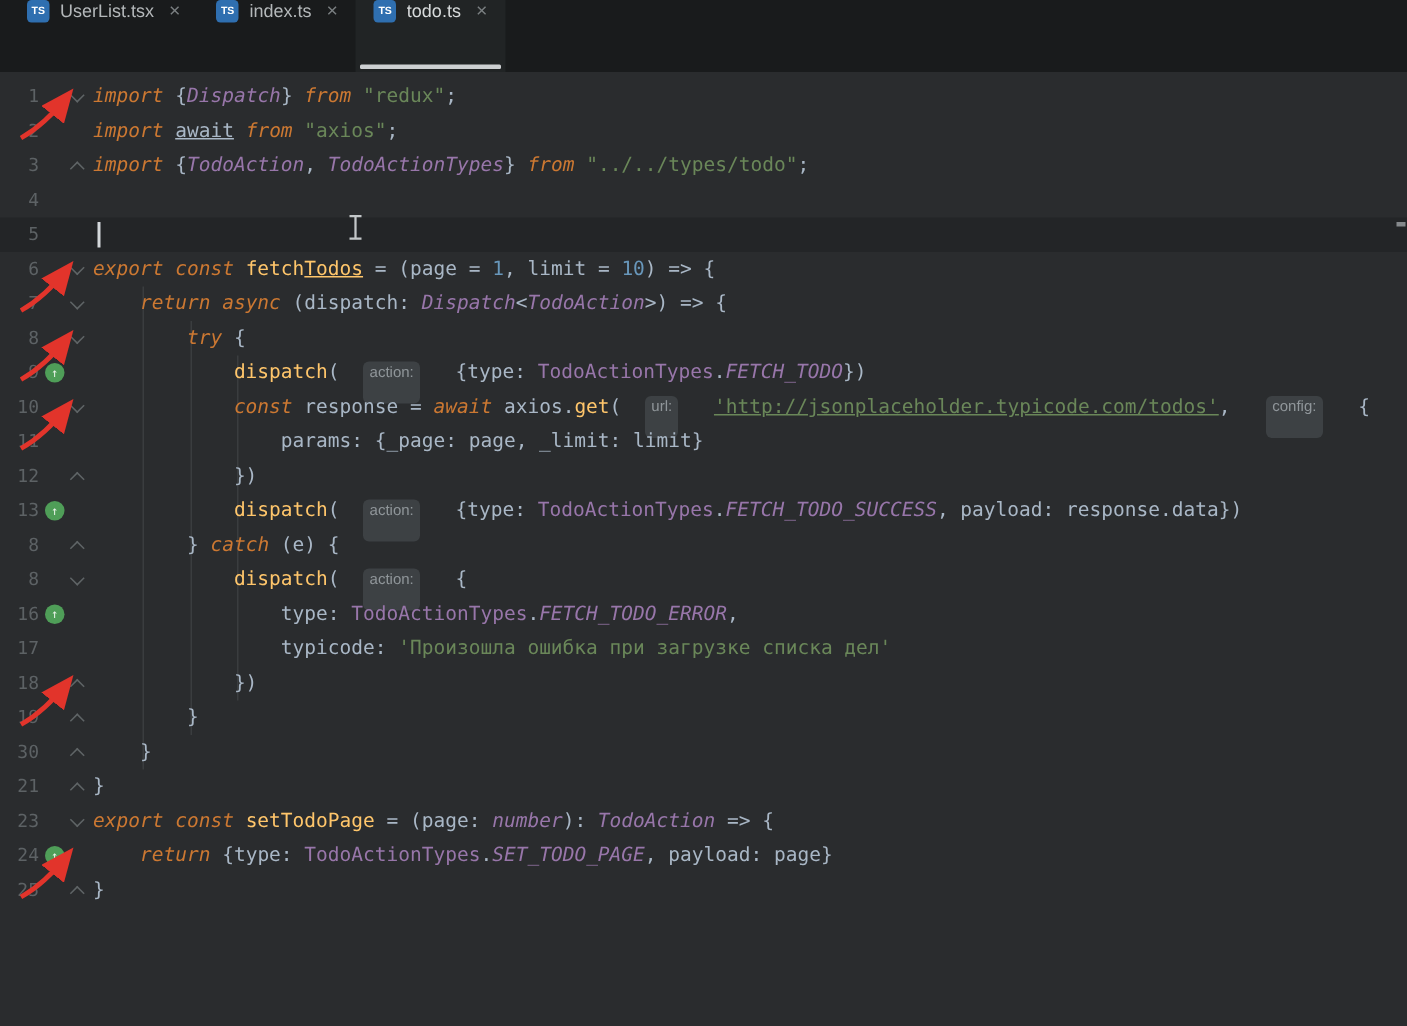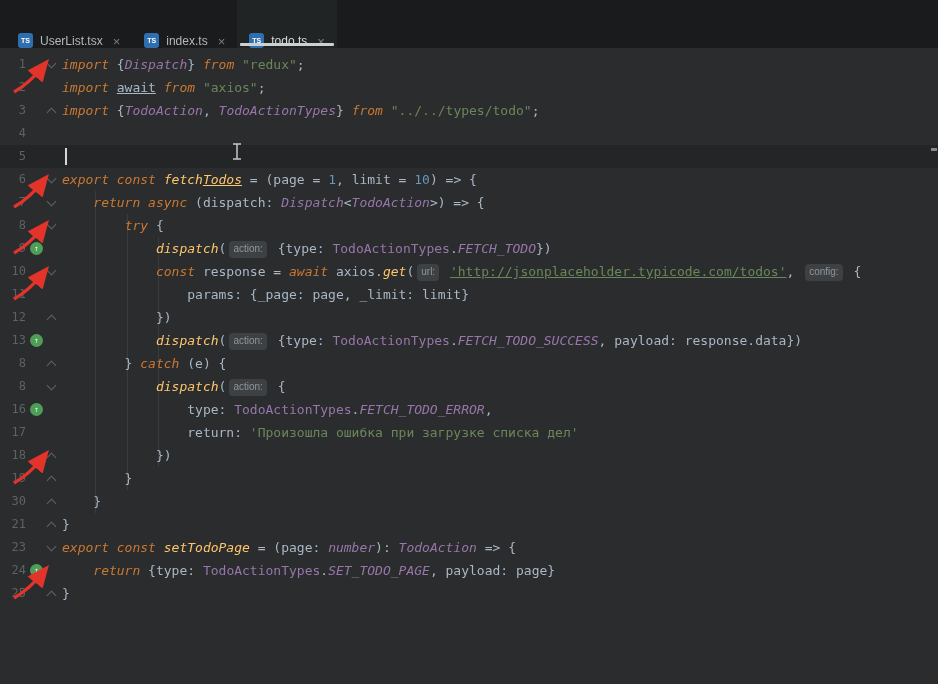--- a/index.html
+++ b/index.html
@@ -1,20 +1,20 @@
 <!DOCTYPE html>
 <html style="--editorBg: #2a2c2e; --tabbarBg: #191b1c; --activeTabBg: #212425; --text: #a9b7c6; --keyword: #cc7832; --string: #6a8759; --number: #6897bb; --function: #ffc66b; --type: #9876aa; --lineNumber: #5d6265; --hintBg: #3d4144; --hintText: #90969a; --caretLineBg: #232527; --accentUnderline: #cdd0d2; --arrowRed: #e2342b; --gutterGreen: #4f9e58; --tsIconBg: #2f6fb0; --guide: #3a3d3f; --caretColor: #d4d8db; --foldIcon: #5f6466;"><head>
 <meta charset="utf-8">
 <style>
   *{margin:0;padding:0;box-sizing:border-box}
   html,body{width:938px;height:684px;overflow:hidden;background:#2a2c2e}
   .window{position:relative;width:938px;height:684px;font-family:"DejaVu Sans Mono",monospace;background:var(--editorBg)}
   
   .tabbar{position:absolute;top:0;left:0;right:0;height:48px;background:var(--tabbarBg);display:flex;align-items:stretch;padding-left:6px;z-index:4}
-  .tab{position:relative;display:flex;align-items:flex-end;gap:7px;padding:0 12px;font-family:"Liberation Sans",sans-serif;font-size:12px;color:#b4b8ba;cursor:pointer}
+  .tab{position:relative;display:flex;align-items:flex-start;gap:7px;padding:0 12px;font-family:"Liberation Sans",sans-serif;font-size:12px;color:#b4b8ba;cursor:pointer}
   .tab.active{background:var(--activeTabBg);color:#d8dbdc}
   .tab.active::after{content:"";position:absolute;left:3px;right:3px;bottom:2px;height:3px;background:var(--accentUnderline);border-radius:1px}
   .fileicon{width:15px;height:15px;background:var(--tsIconBg);color:#fff;font-size:7px;font-weight:bold;display:flex;align-items:center;justify-content:center;border-radius:3px;font-family:"Liberation Sans",sans-serif;flex:0 0 auto}
   .tabclose{color:#7a7f81;font-size:13px;margin-left:3px;line-height:1}
   
   .editor{position:absolute;top:48px;left:0;right:0;bottom:0;background:var(--editorBg);overflow:hidden}
   .caretline{position:absolute;left:0;right:0;top:97px;height:23px;background:var(--caretLineBg);z-index:0}
   .guide{position:absolute;width:1px;background:var(--guide);z-index:0}
   .lines{position:relative;padding-top:5px;z-index:1}
   .line{display:flex;height:23px;line-height:23px;white-space:pre;font-size:13px;color:var(--text)}
@@ -23,26 +23,26 @@
   .gicon{width:13px;height:13px;margin-left:4px;border-radius:50%;display:inline-flex;align-items:center;justify-content:center;font-size:8px;line-height:1;color:transparent;flex:0 0 auto}
   .gicon.green{background:var(--gutterGreen);color:#eaf3ea}
   .fold{width:12px;height:12px;margin-left:3px;position:relative;flex:0 0 auto}
   .fold.down::before{content:"";position:absolute;left:2px;top:1px;width:6px;height:6px;border-right:1.5px solid var(--foldIcon);border-bottom:1.5px solid var(--foldIcon);transform:rotate(45deg)}
   .fold.up::before{content:"";position:absolute;left:2px;top:4px;width:6px;height:6px;border-right:1.5px solid var(--foldIcon);border-bottom:1.5px solid var(--foldIcon);transform:rotate(-135deg)}
   .code{flex:1}
   .s-kw{color:var(--keyword);font-style:italic}
   .s-def{color:var(--text)}
   .s-str{color:var(--string)}
   .s-num{color:var(--number)}
-  .s-fn{color:var(--function);font-style:italic}
+  .s-fn{color:var(--function);}
   .s-type{color:var(--type);font-style:italic}
   .s-enum{color:var(--type)}
   .s-const{color:var(--type);font-style:italic}
   .u{text-decoration:underline}
-  .s-hint{display:inline-block;background:var(--hintBg);color:var(--hintText);font-size:10px;line-height:15px;height:17px;border-radius:4px;padding:0 4px;margin:0 3px;vertical-align:1px;font-family:"Liberation Sans",sans-serif;font-style:normal}
+  .s-hint{display:inline-block;background:var(--hintBg);color:var(--hintText);font-size:10px;line-height:15px;height:28px;border-radius:4px;padding:0 4px;margin:0 16px;vertical-align:1px;font-family:"Liberation Sans",sans-serif;font-style:normal}
   .caret{position:absolute;left:65px;top:100px;width:2px;height:17px;background:var(--caretColor);z-index:2}
   .ibeam{position:absolute;left:230px;top:94px;z-index:3}
   .stripemark{position:absolute;right:1px;top:100px;width:6px;height:3px;background:#85898c;z-index:3}
   .arrows{position:absolute;inset:0;z-index:6;pointer-events:none}
 </style>
 </head>
 <body>
 
 <div class="window">
 
@@ -80,21 +80,21 @@
         <div class="line"><span class="gutter"><span class="lnum">7</span><span class="gicon"></span><span class="fold down"></span></span><span class="code"><span class="s-def">    </span><span class="s-kw">return async </span><span class="s-def">(dispatch: </span><span class="s-type">Dispatch</span><span class="s-def">&lt;</span><span class="s-type">TodoAction</span><span class="s-def">&gt;) =&gt; {</span></span></div>
         <div class="line"><span class="gutter"><span class="lnum">8</span><span class="gicon"></span><span class="fold down"></span></span><span class="code"><span class="s-def">        </span><span class="s-kw">try</span><span class="s-def"> {</span></span></div>
         <div class="line"><span class="gutter"><span class="lnum">9</span><span class="gicon green">↑</span><span class="fold"></span></span><span class="code"><span class="s-def">            </span><span class="s-fn">dispatch</span><span class="s-def">(</span><span class="s-hint">action:</span><span class="s-def"> {type: </span><span class="s-enum">TodoActionTypes</span><span class="s-def">.</span><span class="s-const">FETCH_TODO</span><span class="s-def">})</span></span></div>
         <div class="line"><span class="gutter"><span class="lnum">10</span><span class="gicon"></span><span class="fold down"></span></span><span class="code"><span class="s-def">            </span><span class="s-kw">const </span><span class="s-def">response = </span><span class="s-kw">await </span><span class="s-def">axios.</span><span class="s-fn">get</span><span class="s-def">(</span><span class="s-hint">url:</span><span class="s-def"> </span><span class="s-str u">'http://jsonplaceholder.typicode.com/todos'</span><span class="s-def">, </span><span class="s-hint">config:</span><span class="s-def"> {</span></span></div>
         <div class="line"><span class="gutter"><span class="lnum">11</span><span class="gicon"></span><span class="fold"></span></span><span class="code"><span class="s-def">                params: {_page: page, _limit: limit}</span></span></div>
         <div class="line"><span class="gutter"><span class="lnum">12</span><span class="gicon"></span><span class="fold up"></span></span><span class="code"><span class="s-def">            })</span></span></div>
         <div class="line"><span class="gutter"><span class="lnum">13</span><span class="gicon green">↑</span><span class="fold"></span></span><span class="code"><span class="s-def">            </span><span class="s-fn">dispatch</span><span class="s-def">(</span><span class="s-hint">action:</span><span class="s-def"> {type: </span><span class="s-enum">TodoActionTypes</span><span class="s-def">.</span><span class="s-const">FETCH_TODO_SUCCESS</span><span class="s-def">, payload: response.data})</span></span></div>
         <div class="line"><span class="gutter"><span class="lnum">8</span><span class="gicon"></span><span class="fold up"></span></span><span class="code"><span class="s-def">        } </span><span class="s-kw">catch</span><span class="s-def"> (e) {</span></span></div>
         <div class="line"><span class="gutter"><span class="lnum">8</span><span class="gicon"></span><span class="fold down"></span></span><span class="code"><span class="s-def">            </span><span class="s-fn">dispatch</span><span class="s-def">(</span><span class="s-hint">action:</span><span class="s-def"> {</span></span></div>
         <div class="line"><span class="gutter"><span class="lnum">16</span><span class="gicon green">↑</span><span class="fold"></span></span><span class="code"><span class="s-def">                type: </span><span class="s-enum">TodoActionTypes</span><span class="s-def">.</span><span class="s-const">FETCH_TODO_ERROR</span><span class="s-def">,</span></span></div>
-        <div class="line"><span class="gutter"><span class="lnum">17</span><span class="gicon"></span><span class="fold"></span></span><span class="code"><span class="s-def">                return: </span><span class="s-str">'Произошла ошибка при загрузке списка дел'</span></span></div>
+        <div class="line"><span class="gutter"><span class="lnum">17</span><span class="gicon"></span><span class="fold"></span></span><span class="code"><span class="s-def">                typicode: </span><span class="s-str">'Произошла ошибка при загрузке списка дел'</span></span></div>
         <div class="line"><span class="gutter"><span class="lnum">18</span><span class="gicon"></span><span class="fold up"></span></span><span class="code"><span class="s-def">            })</span></span></div>
         <div class="line"><span class="gutter"><span class="lnum">19</span><span class="gicon"></span><span class="fold up"></span></span><span class="code"><span class="s-def">        }</span></span></div>
         <div class="line"><span class="gutter"><span class="lnum">30</span><span class="gicon"></span><span class="fold up"></span></span><span class="code"><span class="s-def">    }</span></span></div>
         <div class="line"><span class="gutter"><span class="lnum">21</span><span class="gicon"></span><span class="fold up"></span></span><span class="code"><span class="s-def">}</span></span></div>
         <div class="line"><span class="gutter"><span class="lnum">23</span><span class="gicon"></span><span class="fold down"></span></span><span class="code"><span class="s-kw">export const </span><span class="s-fn">setTodoPage</span><span class="s-def"> = (page: </span><span class="s-type">number</span><span class="s-def">): </span><span class="s-type">TodoAction</span><span class="s-def"> =&gt; {</span></span></div>
         <div class="line"><span class="gutter"><span class="lnum">24</span><span class="gicon green">↑</span><span class="fold"></span></span><span class="code"><span class="s-def">    </span><span class="s-kw">return</span><span class="s-def"> {type: </span><span class="s-enum">TodoActionTypes</span><span class="s-def">.</span><span class="s-const">SET_TODO_PAGE</span><span class="s-def">, payload: page}</span></span></div>
         <div class="line"><span class="gutter"><span class="lnum">25</span><span class="gicon"></span><span class="fold up"></span></span><span class="code"><span class="s-def">}</span></span></div>
       </div>
 
     <div class="caret"></div>

